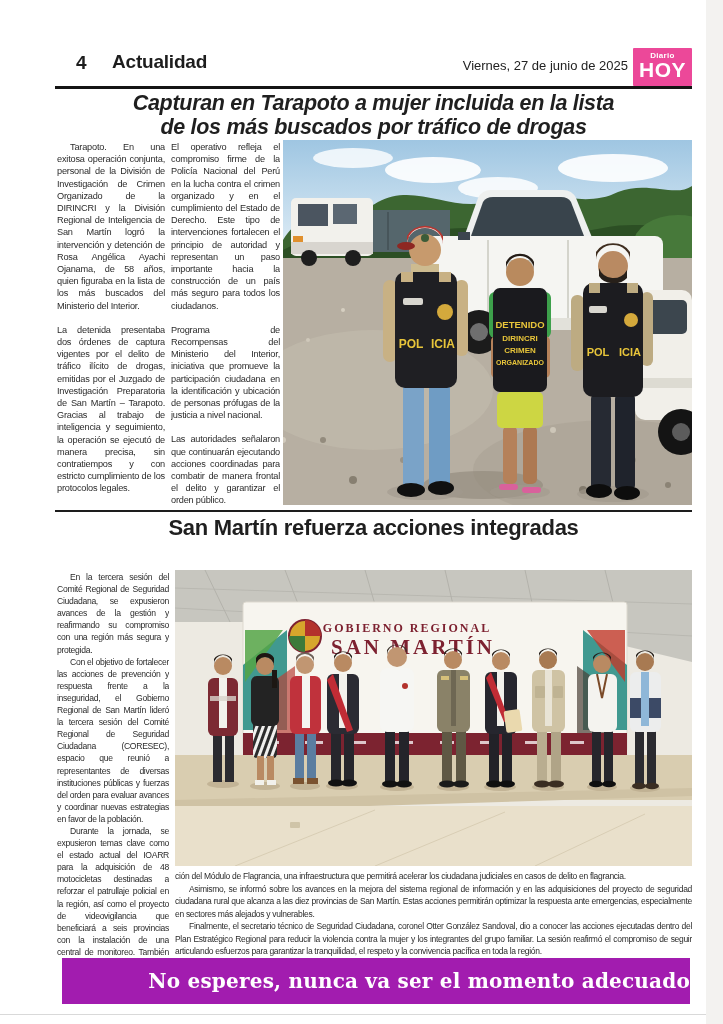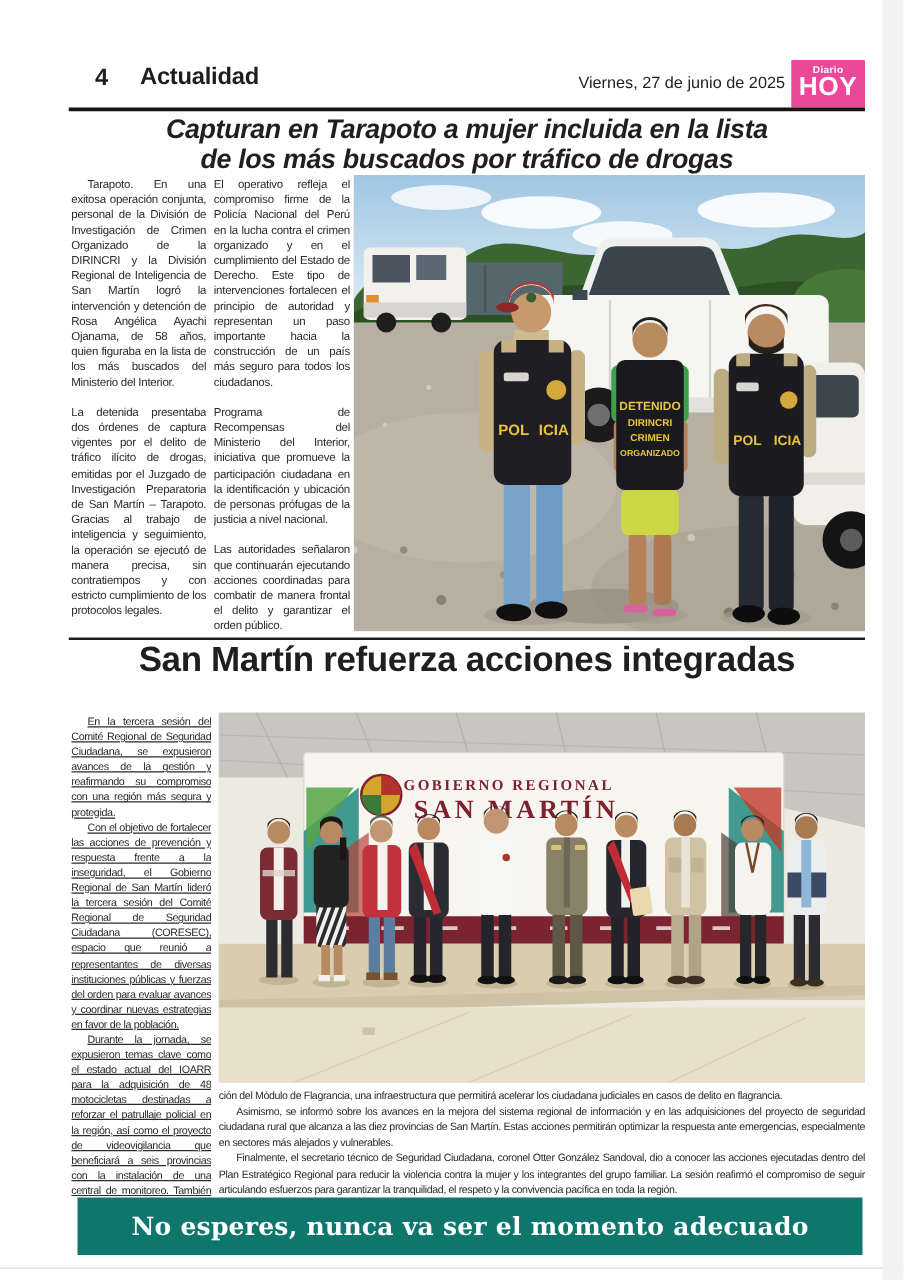--- a/index.html
+++ b/index.html
@@ -15,48 +15,48 @@
   .section-title{left:112px;top:51px;font-size:19px;font-weight:bold;letter-spacing:-0.2px;}
   .issue-date{left:420px;top:58px;width:208px;text-align:right;font-size:13px;color:#222;}
   .logo{left:633px;top:48px;width:59px;height:38px;background:#ec4899;color:#fff;text-align:center;border-radius:1px;}
   .logo-top{font-size:8px;font-weight:bold;margin-top:3px;line-height:9px;letter-spacing:0.3px;}
   .logo-main{font-size:21px;font-weight:bold;line-height:20px;letter-spacing:0.5px;}
   .header-rule{left:55px;top:86px;width:637px;height:3px;background:#141414;}
 
   
   .headline{left:55px;width:637px;text-align:center;font-weight:bold;color:#1f1f1f;letter-spacing:-0.3px;}
   .headline1{top:91px;font-size:21.5px;line-height:24px;font-style:italic;}
-  .headline2{top:516px;font-size:28px;line-height:24px;}
+  .headline2{top:516px;font-size:22px;line-height:24px;}
 
   
   .bodycol{font-size:9.2px;line-height:12.2px;text-align:justify;color:#2b2b2b;letter-spacing:-0.2px;}
   .a1c1{left:57px;top:141px;width:108px;height:366px;overflow:hidden;}
   .a1c2{left:171px;top:141px;width:109px;height:366px;overflow:hidden;}
   .a1c1 p,.a1c2 p{margin:0 0 12px;}
   .a1c1 p.indent{text-indent:13px;}
 
   .a2c1{left:57px;top:571px;width:112px;height:386px;overflow:hidden;font-size:8.6px;line-height:12.1px;letter-spacing:-0.3px;}
-  .a2c1 p{margin:0;text-indent:13px;text-decoration:underline;}
+  .a2c1 p{margin:0;text-indent:13px;}
 
   .bottomtext{left:175px;top:870px;width:517px;height:86px;overflow:hidden;font-size:8.5px;line-height:12.5px;letter-spacing:-0.3px;text-align:justify;color:#2b2b2b;}
   .bottomtext p{margin:0;}
   .bottomtext p.indent{text-indent:14px;}
 
   .divider{left:55px;top:510px;width:637px;height:2px;background:#1d1d1d;}
 
   
   .photo{overflow:hidden;background:#ccc;}
   .photo1{left:283px;top:140px;width:409px;height:365px;}
   .photo2{left:175px;top:570px;width:517px;height:296px;}
   .photo svg{display:block;}
 
   
-  .ad-banner{left:62px;top:958px;width:628px;height:46px;background:#0f766e;color:#ffffff;
+  .ad-banner{left:62px;top:958px;width:628px;height:46px;background:#a21caf;color:#ffffff;
     font-family:"DejaVu Serif", serif;font-weight:bold;font-size:20px;line-height:46px;
-    text-align:center;letter-spacing:0.2px;}
+    text-align:right;letter-spacing:0.2px;}
   .bottom-hairline{left:0;top:1014px;width:723px;height:1px;background:#d9d9d9;}
   .right-edge{left:706px;top:0;width:17px;height:1024px;background:#f3f2f0;}
 </style>
 </head>
 <body>
 
 <div class="abs page-number">4</div>
 <div class="abs section-title">Actualidad</div>
 <div class="abs issue-date">Viernes, 27 de junio de 2025</div>
 <div class="abs logo">

